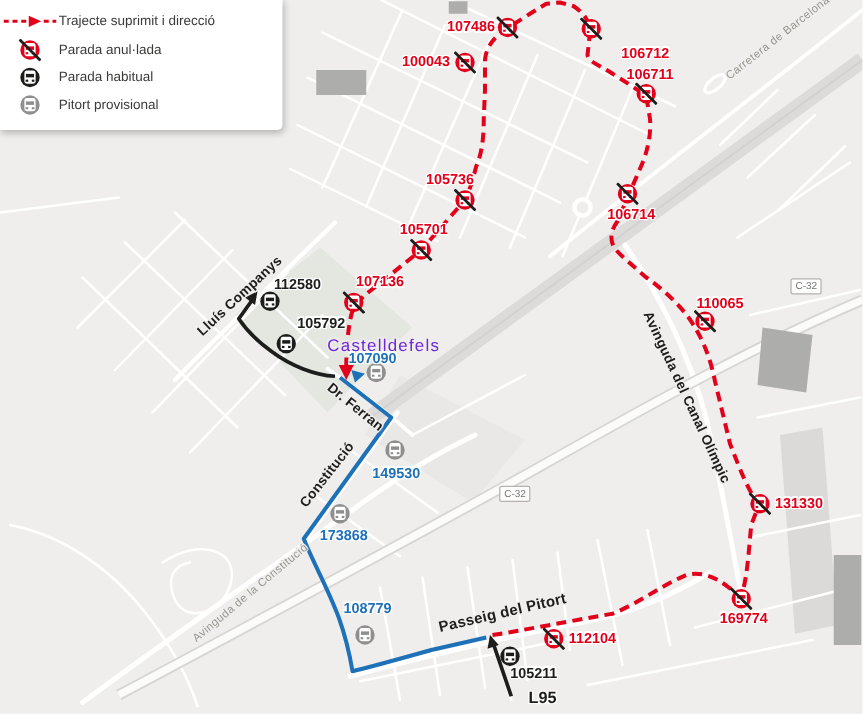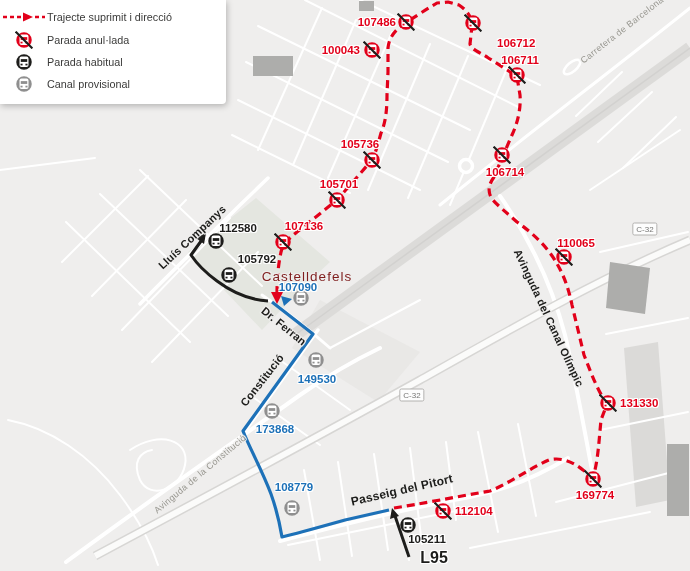--- a/index.html
+++ b/index.html
@@ -174,34 +174,34 @@
     <div class="legend-row">
       <span class="legend-key">
           <svg width="18" height="18" viewBox="-10 -10 20 20">
             <circle r="8.6" fill="#8f8f8f"></circle>
             <rect x="-5" y="-6.2" width="10" height="11.8" rx="2.2" fill="#fff"></rect>
             <rect x="-3.6" y="-3.2" width="7.2" height="3.1" fill="#8f8f8f"></rect>
             <rect x="-3.9" y="1.9" width="2.3" height="1.9" fill="#8f8f8f"></rect>
             <rect x="1.6" y="1.9" width="2.3" height="1.9" fill="#8f8f8f"></rect>
           </svg>
         </span>
-      <span class="legend-label">Canal provisional</span>
+      <span class="legend-label">Pitort provisional</span>
     </div>
   </div>
 
   <div id="labels-layer">
       <div class="street-label" style="left: 192px; top: 237px; font-size: 11px; font-weight: 700; color: rgb(29, 29, 27); letter-spacing: 0.2px; transform: translate(-50%, -50%) rotate(-43deg);">Lluís Companys</div>
       <div class="street-label" style="left: 284px; top: 326px; font-size: 11px; font-weight: 700; color: rgb(29, 29, 27); letter-spacing: 0.2px; transform: translate(-50%, -50%) rotate(39deg);">Dr. Ferran</div>
       <div class="street-label" style="left: 262px; top: 380px; font-size: 11px; font-weight: 700; color: rgb(29, 29, 27); letter-spacing: 0.2px; transform: translate(-50%, -50%) rotate(-52deg);">Constitució</div>
       <div class="street-label" style="left: 200px; top: 474px; font-size: 9px; font-weight: 400; color: rgb(151, 150, 143); letter-spacing: 0.4px; transform: translate(-50%, -50%) rotate(-40deg);">Avinguda de la Constitució</div>
       <div class="street-label" style="left: 402px; top: 490px; font-size: 12px; font-weight: 700; color: rgb(29, 29, 27); letter-spacing: 0.2px; transform: translate(-50%, -50%) rotate(-13deg);">Passeig del Pitort</div>
       <div class="street-label" style="left: 549px; top: 318px; font-size: 11px; font-weight: 700; color: rgb(29, 29, 27); letter-spacing: 0.2px; transform: translate(-50%, -50%) rotate(65deg);">Avinguda del Canal Olímpic</div>
       <div class="street-label" style="left: 622px; top: 30px; font-size: 9px; font-weight: 400; color: rgb(151, 150, 143); letter-spacing: 0.4px; transform: translate(-50%, -50%) rotate(-38deg);">Carretera de Barcelona</div>
-      <div class="street-label" style="left: 307px; top: 276px; font-size: 13.5px; font-weight: 400; color: #7f1d1d; letter-spacing: 1px; transform: translate(-50%, -50%) rotate(0deg);">Castelldefels</div>
-      <div class="stop-label" style="left: 434px; top: 558px; font-size: 16px; font-weight: 700; color: rgb(29, 29, 27); letter-spacing: 0px; transform: translate(-50%, -50%) rotate(0deg);">L95</div>
+      <div class="street-label" style="left: 307px; top: 276px; font-size: 13.5px; font-weight: 400; color: #6d28d9; letter-spacing: 1px; transform: translate(-50%, -50%) rotate(0deg);">Castelldefels</div>
+      <div class="stop-label" style="left: 434px; top: 558px; font-size: 13px; font-weight: 700; color: rgb(29, 29, 27); letter-spacing: 0px; transform: translate(-50%, -50%) rotate(0deg);">L95</div>
       <div class="road-shield" style="left: 412px; top: 395px;">C-32</div>
       <div class="road-shield" style="left: 645px; top: 229px;">C-32</div>
     </div>
   <div id="stops-layer">
       <div class="stop-marker" style="left: 397px; top: 13px;"><svg width="18" height="18" viewBox="-10 -10 20 20">
           <circle r="8.6" fill="#e2001a"></circle>
           <rect x="-5" y="-6.2" width="10" height="11.8" rx="2.2" fill="#fff"></rect>
           <rect x="-3.6" y="-3.2" width="7.2" height="3.1" fill="#e2001a"></rect>
           <rect x="-3.9" y="1.9" width="2.3" height="1.9" fill="#e2001a"></rect>
           <rect x="1.6" y="1.9" width="2.3" height="1.9" fill="#e2001a"></rect>

